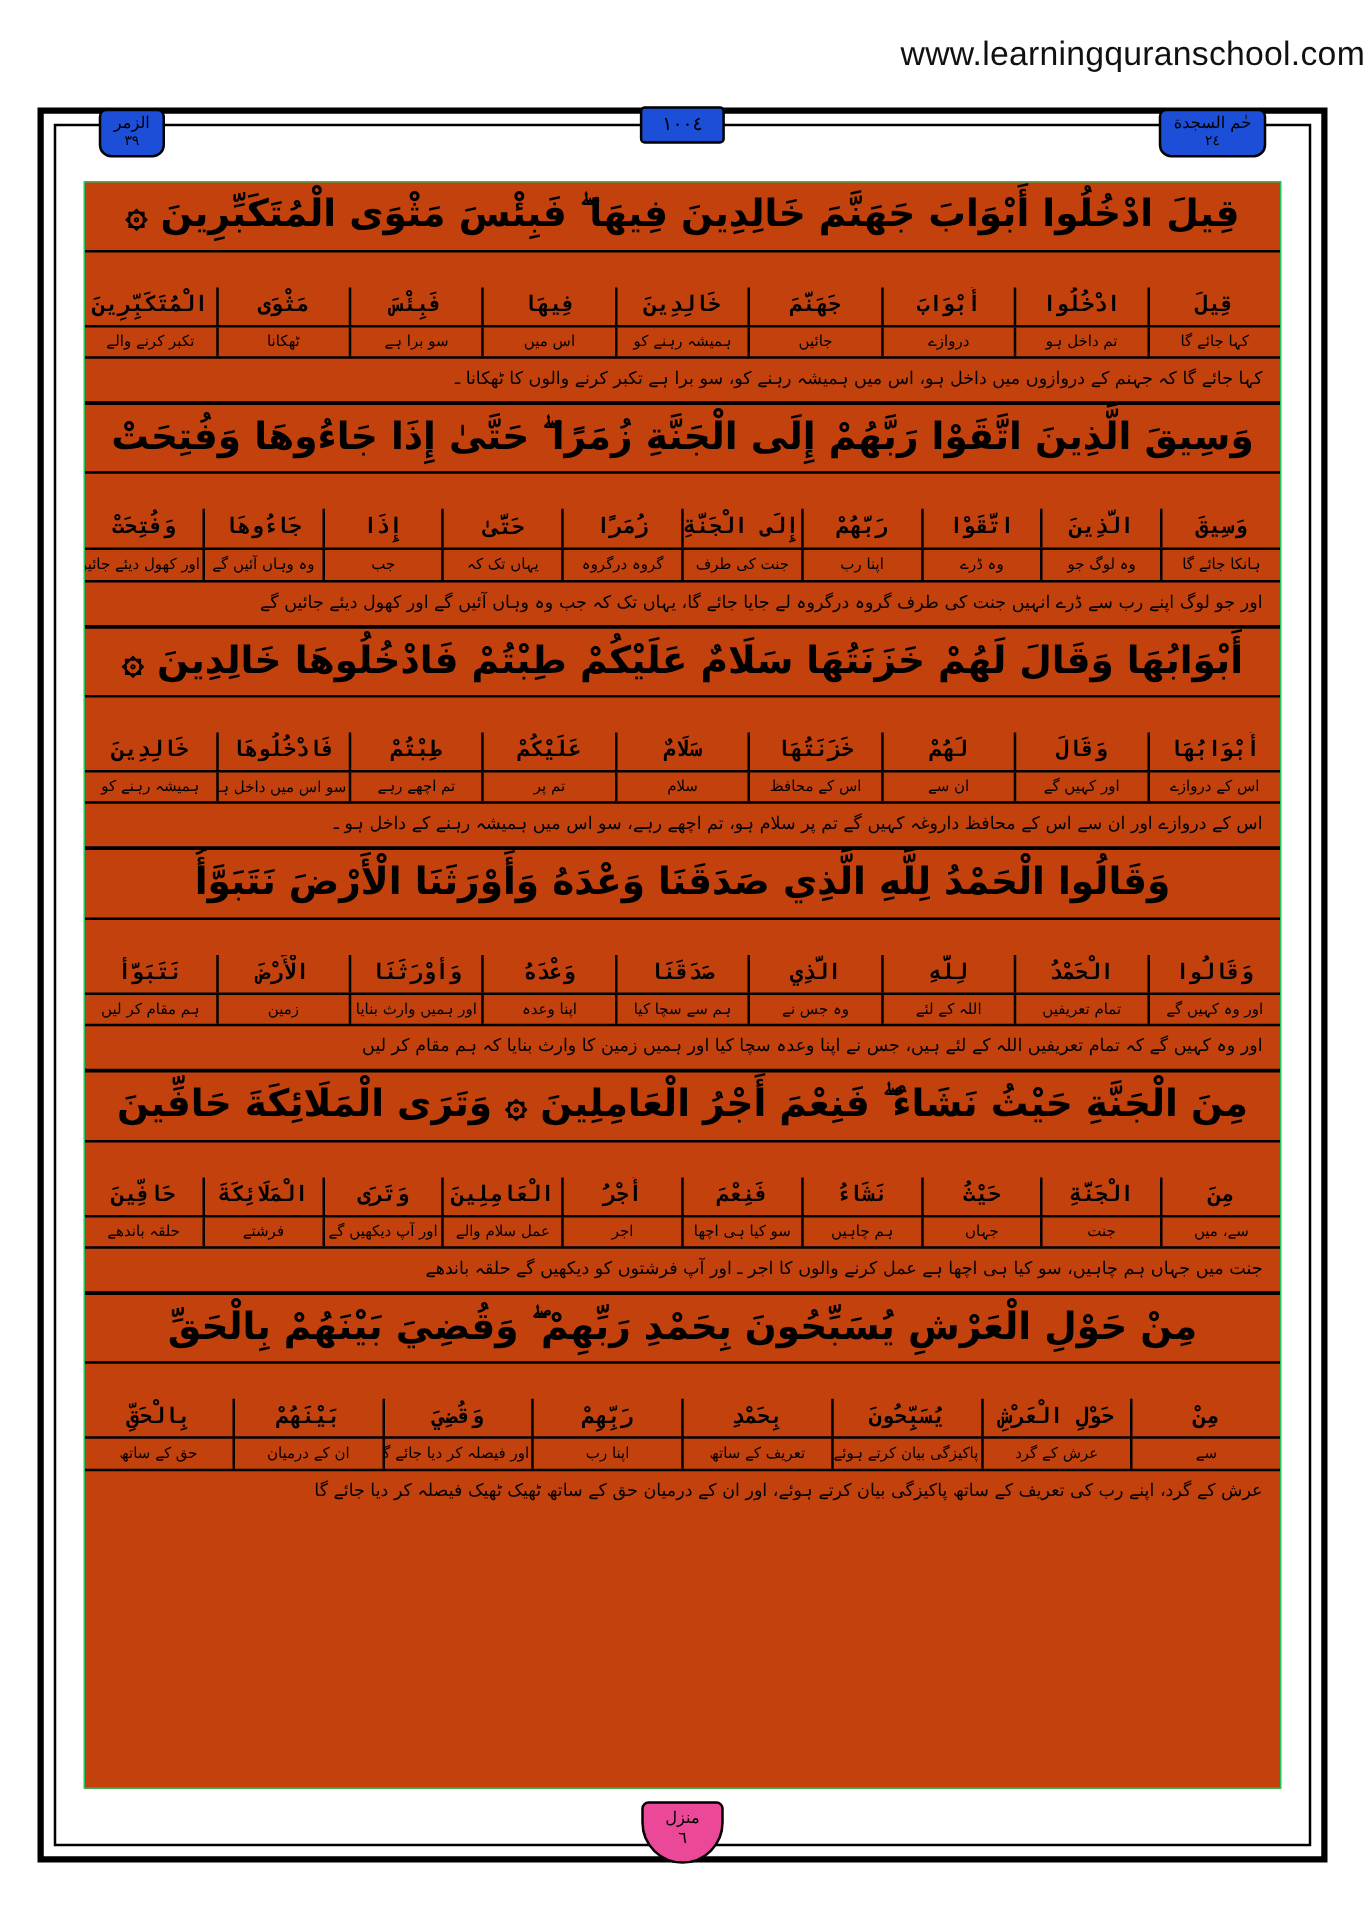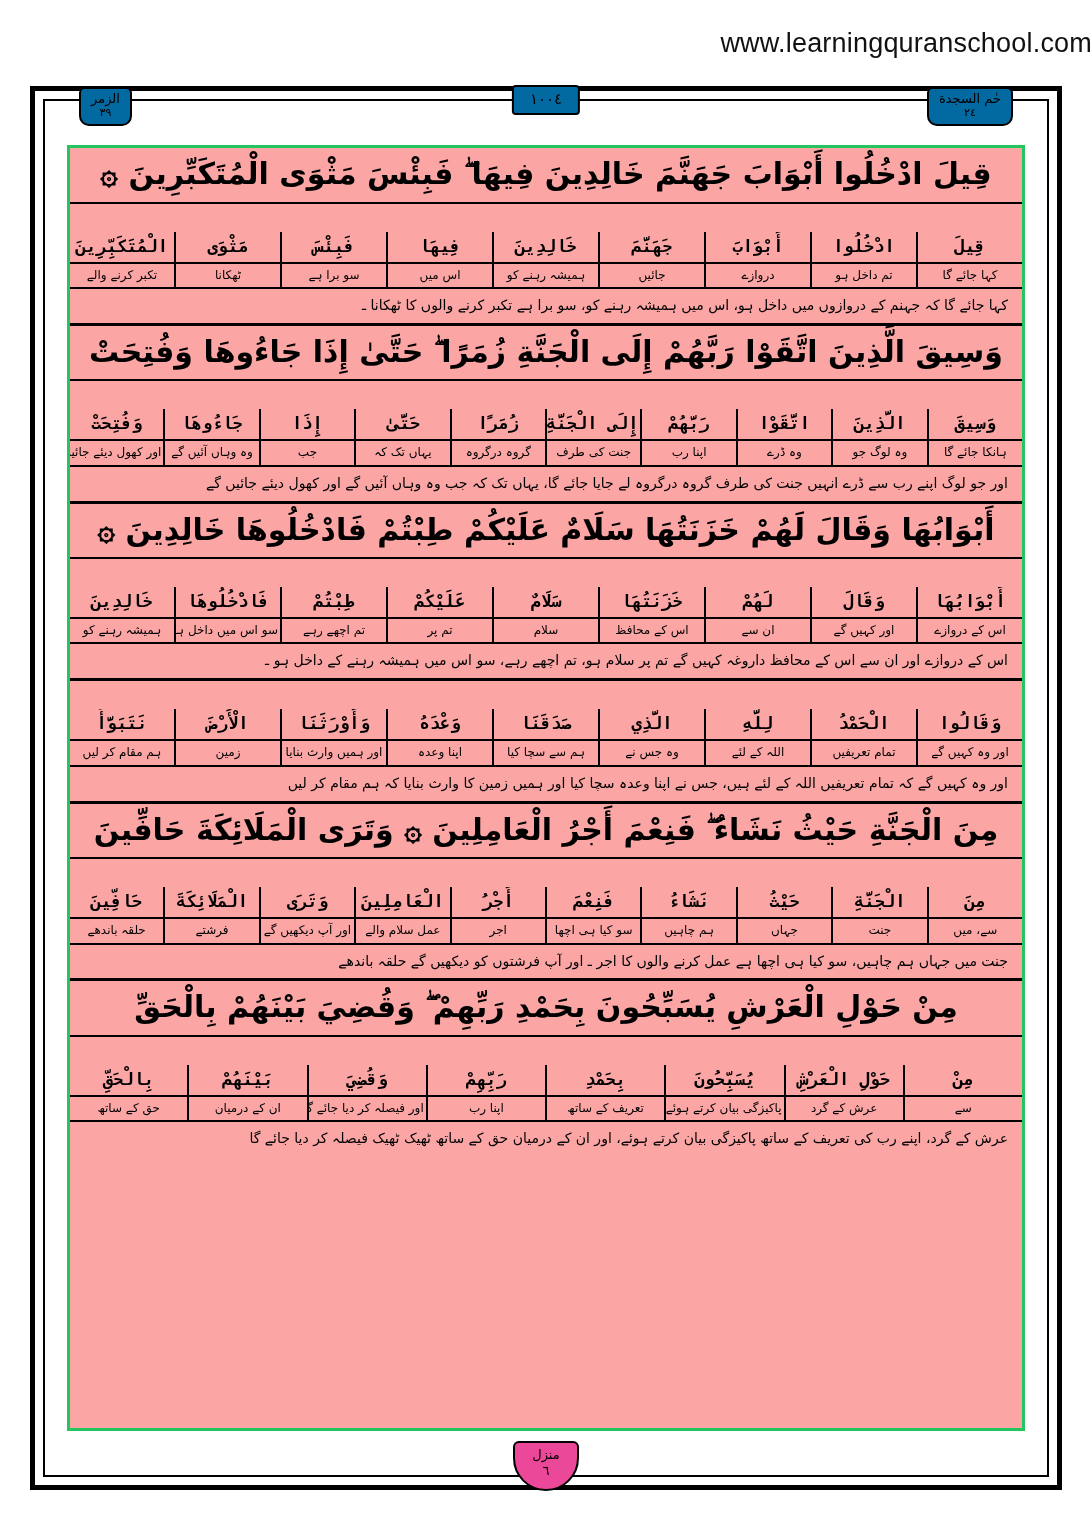--- a/index.html
+++ b/index.html
@@ -29,30 +29,30 @@
   }
   .page-frame-inner{
     position:absolute;
     left:8px; top:8px; right:8px; bottom:8px;
     border:2px solid #000;
     box-sizing:border-box;
   }
   .content-frame{
     position:absolute;
     left:22px; top:44px; right:22px; bottom:44px;
-    border:3px solid #22c55e;
+    border:1px solid #22c55e;
     box-sizing:border-box;
-    background:#fca5a5;
+    background:#c2410c;
     overflow:hidden;
   }
   
   .hdr-tab{
     position:absolute;
     top:-14px;
-    background:#0369a1;
+    background:#1d4ed8;
     border:2px solid #000;
     border-radius:6px 6px 10px 10px;
     padding:3px 10px 4px 10px;
     font-size:13px;
     line-height:1.15;
     text-align:center;
     direction:rtl;
     font-family:"DejaVu Sans",sans-serif;
     white-space:nowrap;
     z-index:5;
@@ -240,20 +240,21 @@
           <div class="cell cell-ur">سلام</div>
           <div class="cell cell-ur">تم پر</div>
           <div class="cell cell-ur">تم اچھے رہے</div>
           <div class="cell cell-ur">سو اس میں داخل ہو</div>
           <div class="cell cell-ur">ہمیشہ رہنے کو</div>
         </div>
         <div class="trans-line">اس کے دروازے اور ان سے اس کے محافظ داروغہ کہیں گے تم پر سلام ہو، تم اچھے رہے، سو اس میں ہمیشہ رہنے کے داخل ہو ـ</div>
       </div>
 
       <div class="block">
+        <div class="arabic-line">وَقَالُوا الْحَمْدُ لِلَّهِ الَّذِي صَدَقَنَا وَعْدَهُ وَأَوْرَثَنَا الْأَرْضَ نَتَبَوَّأُ</div>
         <div class="wordrow">
           <div class="cell cell-ar">وَقَالُوا</div>
           <div class="cell cell-ar">الْحَمْدُ</div>
           <div class="cell cell-ar">لِلَّهِ</div>
           <div class="cell cell-ar">الَّذِي</div>
           <div class="cell cell-ar">صَدَقَنَا</div>
           <div class="cell cell-ar">وَعْدَهُ</div>
           <div class="cell cell-ar">وَأَوْرَثَنَا</div>
           <div class="cell cell-ar">الْأَرْضَ</div>
           <div class="cell cell-ar">نَتَبَوَّأُ</div>

